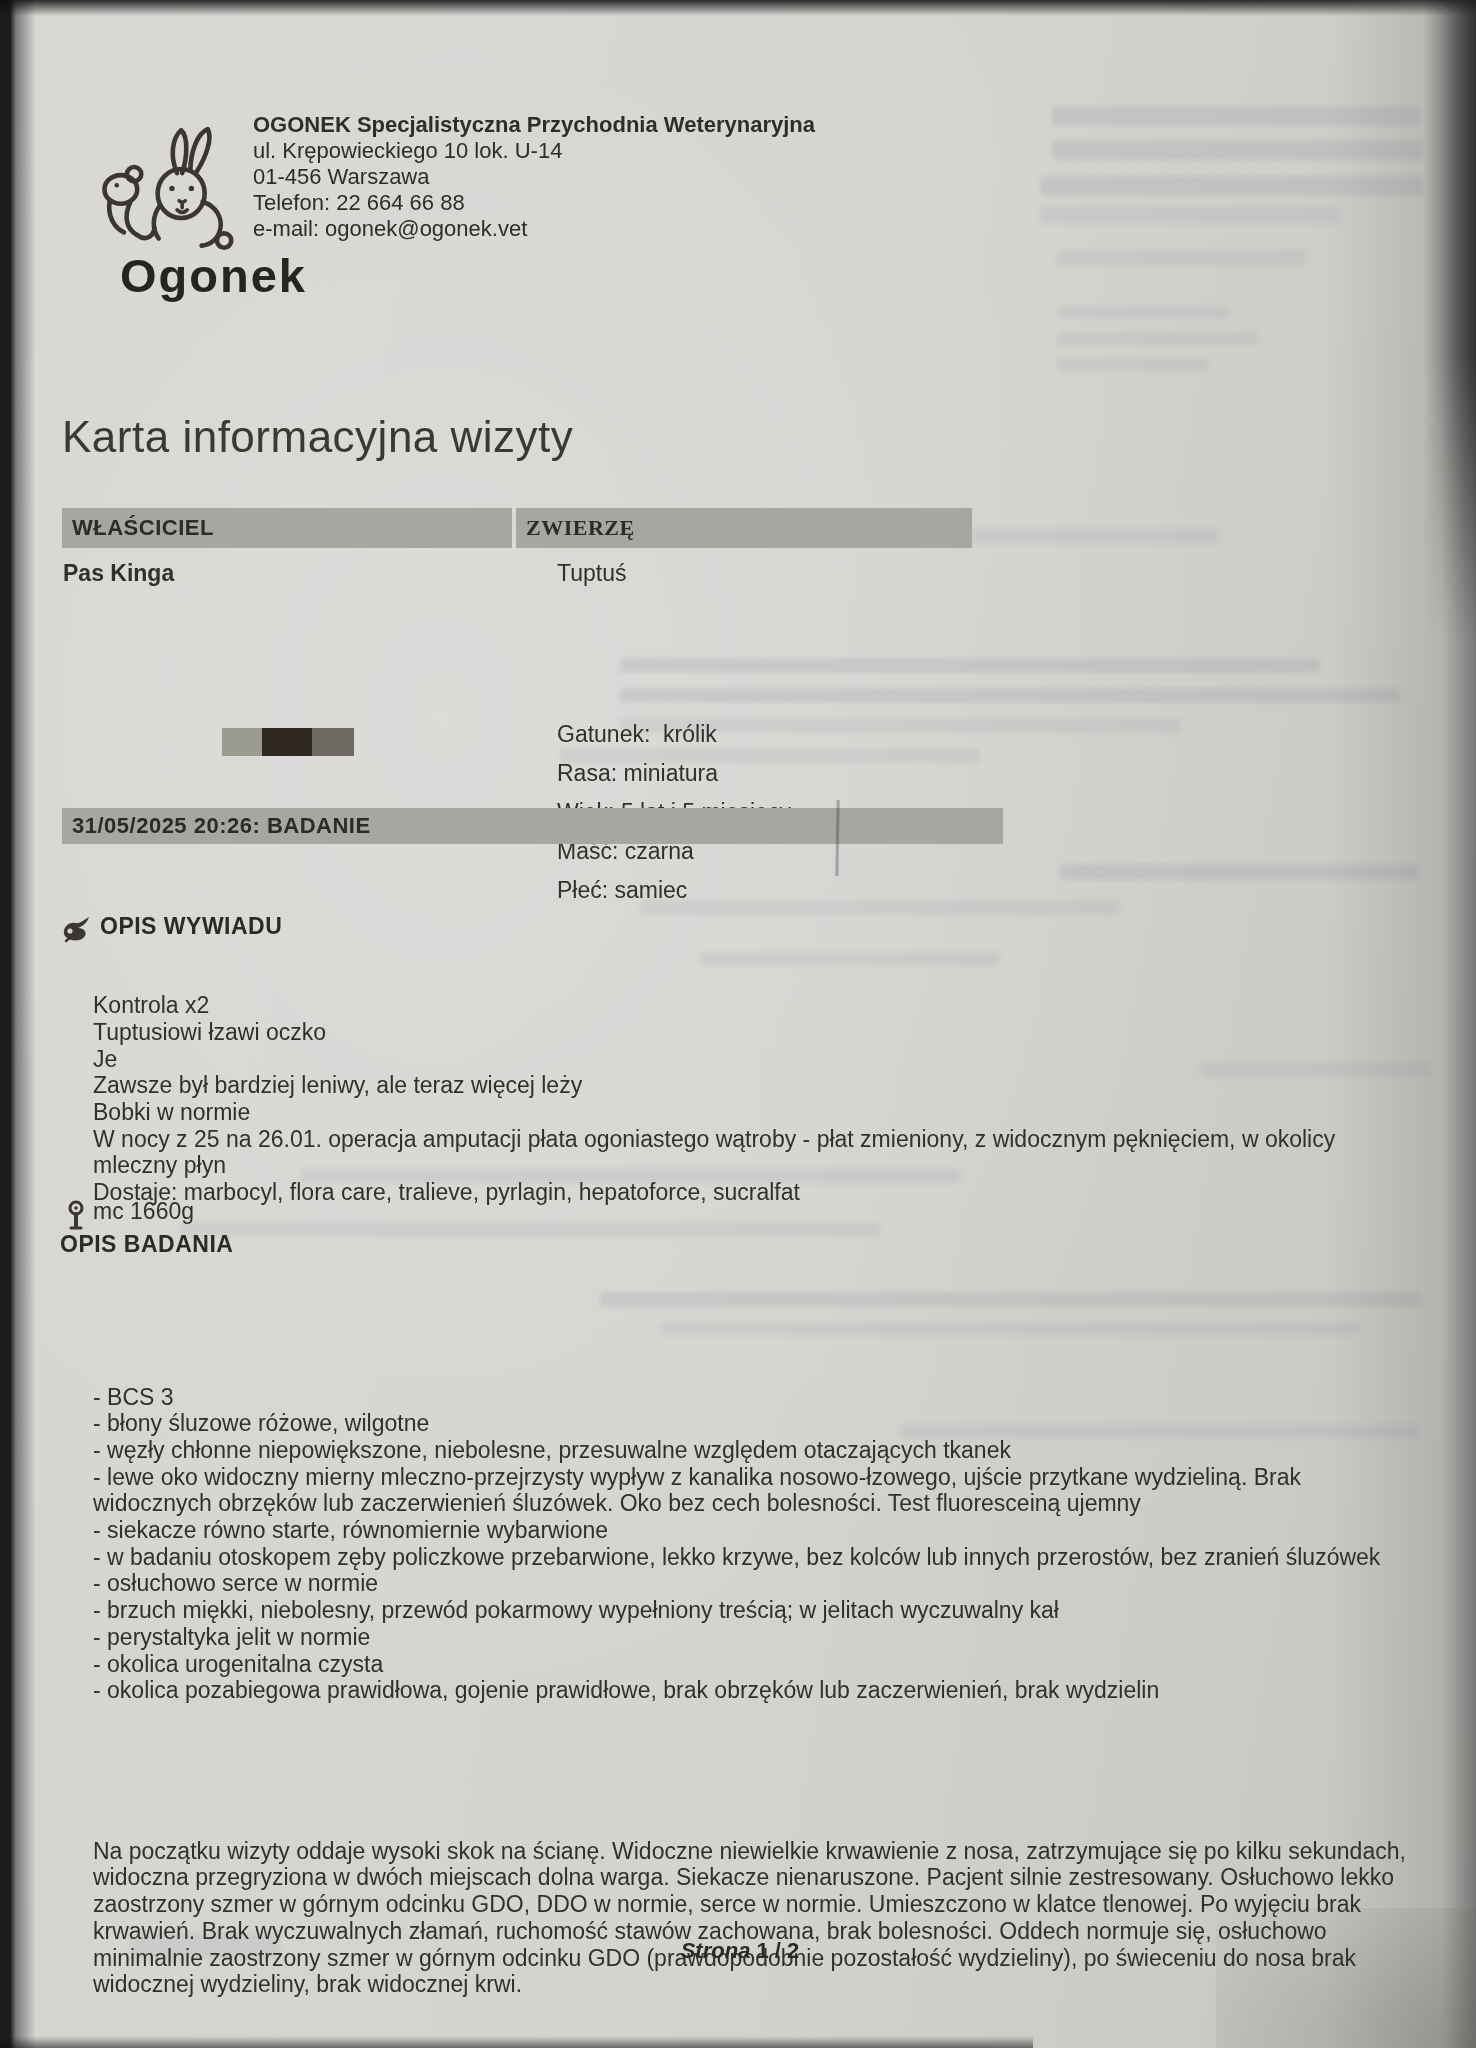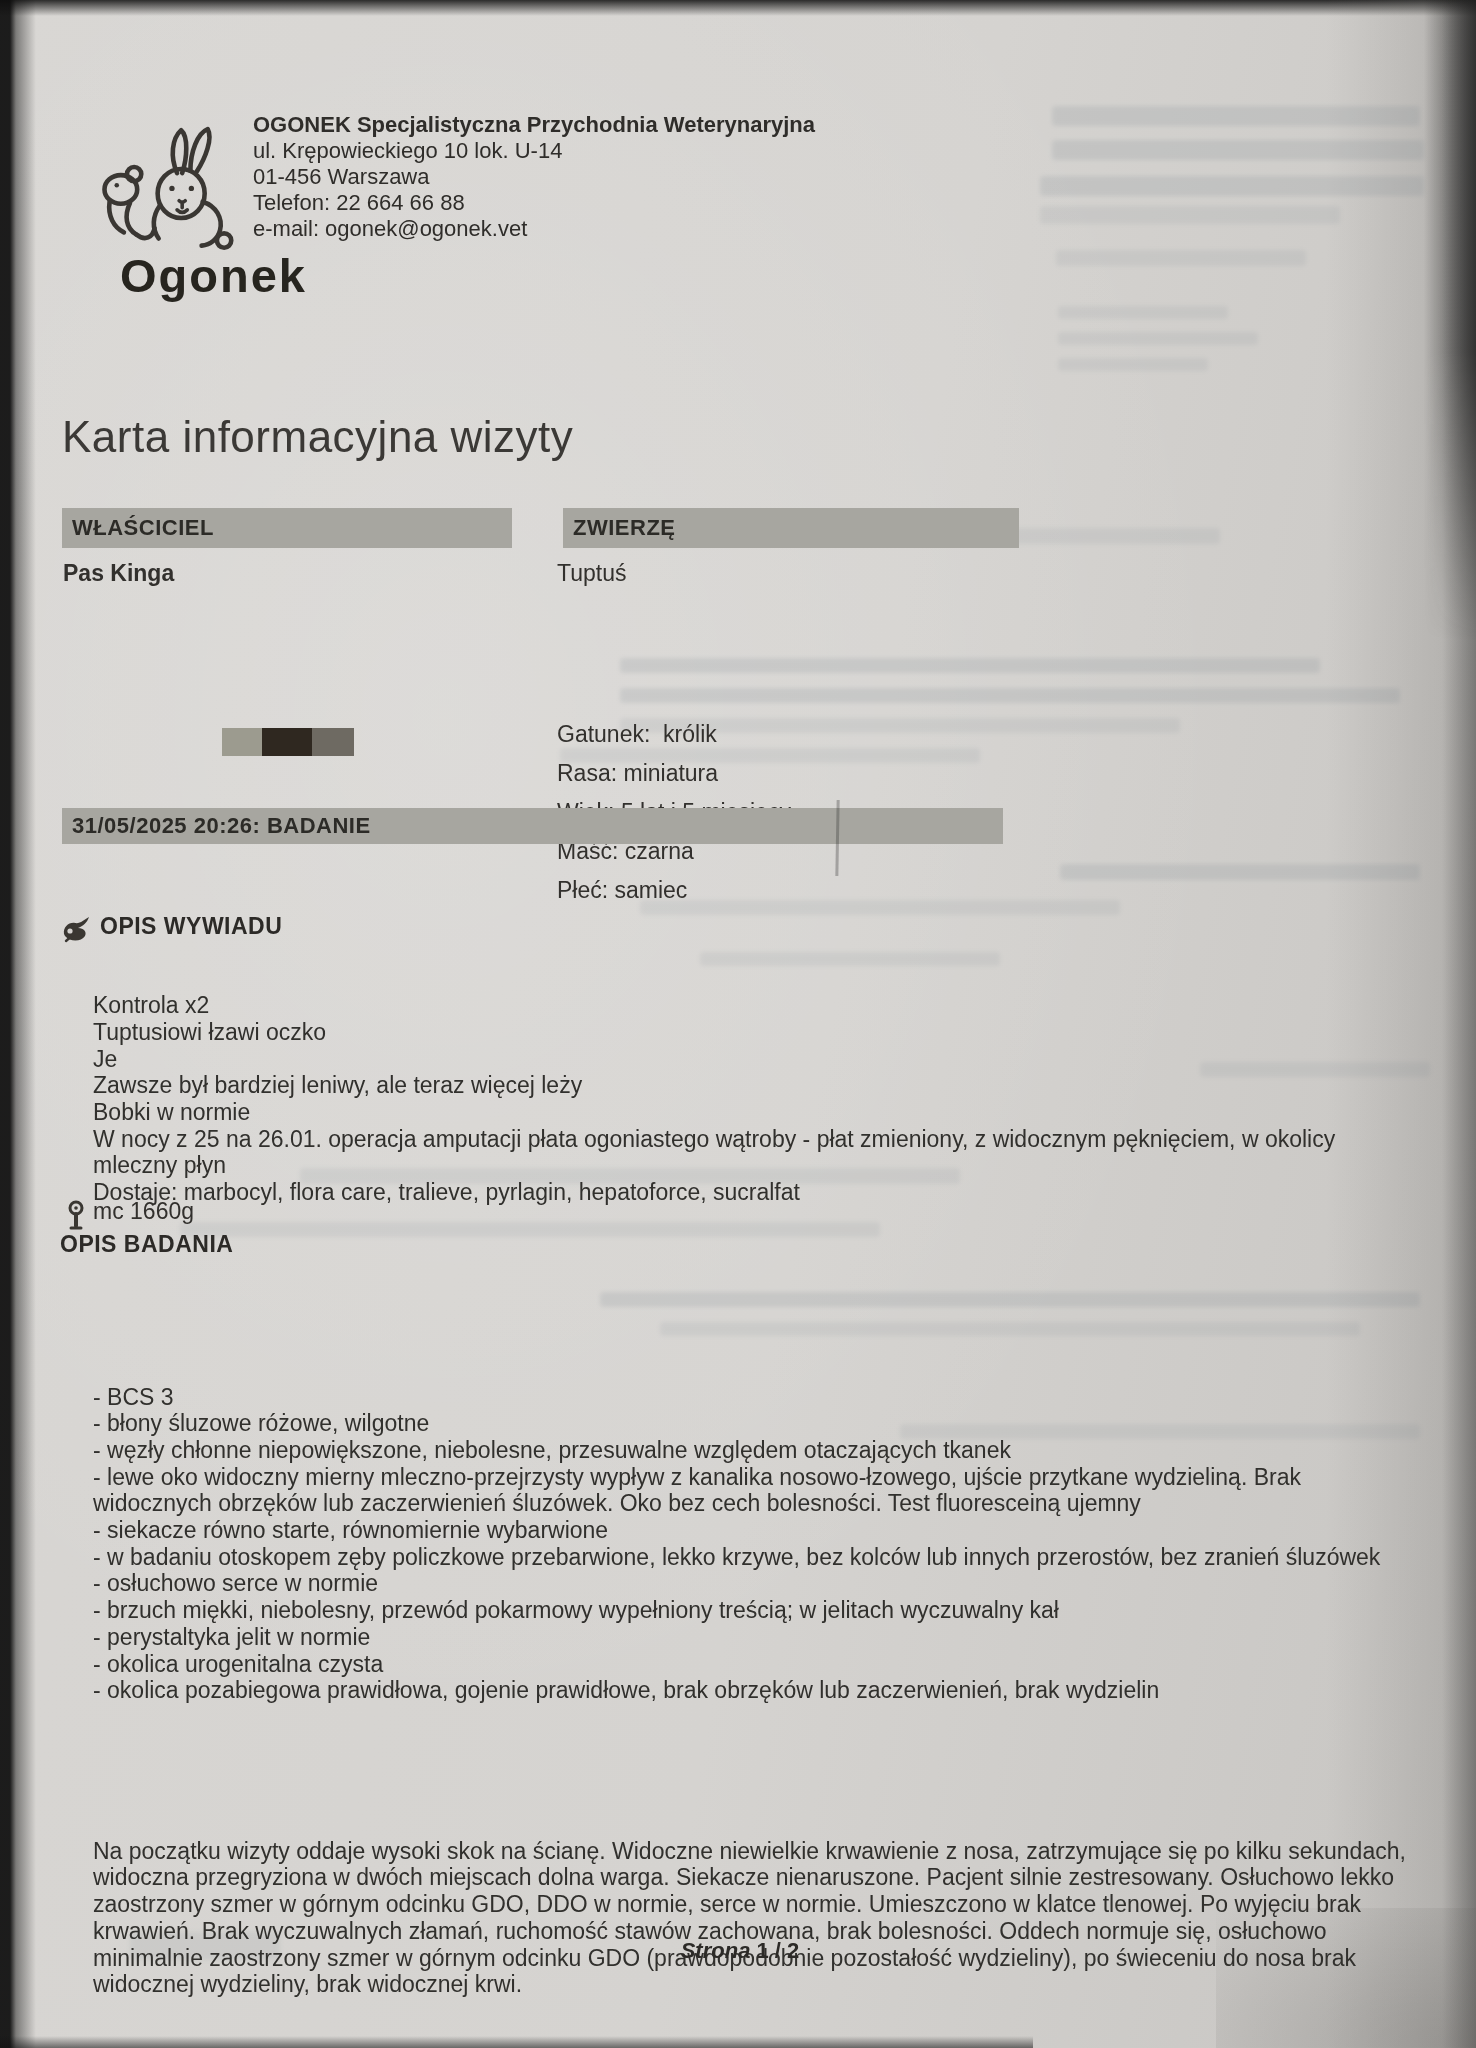--- a/index.html
+++ b/index.html
@@ -40,21 +40,21 @@
     letter-spacing:2px;color:#27251f;margin-left:36px;}
   .clinic{position:absolute;left:253px;top:112px;font-size:22px;line-height:26px;color:#2f2d2a;}
   .clinic .b{font-weight:bold;}
   .doc-title{position:absolute;left:62px;top:412px;font-size:44px;font-weight:400;
     letter-spacing:0.5px;color:#3b3936;}
   
   .bar{position:absolute;height:40px;background:var(--bar,#a7a6a0);
     font-size:22px;font-weight:bold;line-height:40px;color:#2c2b27;
     padding-left:10px;box-sizing:border-box;letter-spacing:0.5px;}
   .bar-owner{left:62px;top:508px;width:450px;}
-  .bar-animal{left:563px;top:508px;width:456px;}
+  .bar-animal{left:516px;top:508px;width:456px;font-family:Liberation Serif, serif;}
   .bar-visit{left:62px;top:808px;width:941px;height:36px;line-height:36px;}
   .crease{position:absolute;left:836px;top:800px;width:3px;height:76px;
     background:rgba(40,40,40,0.30);transform:rotate(1deg);}
   .owner-name{position:absolute;left:63px;top:560px;font-size:23px;font-weight:bold;}
   .animal-name{position:absolute;left:557px;top:560px;font-size:23px;font-weight:normal;}
   .animal-fields{position:absolute;left:557px;top:598px;font-size:23px;line-height:39px;white-space:pre-wrap;}
   .redacted{position:absolute;left:222px;top:728px;height:28px;display:flex;filter:blur(0.6px);}
   .redacted i{display:block;height:100%;}
   
   .sec-head{position:absolute;display:flex;align-items:flex-start;margin-top:43px;}

